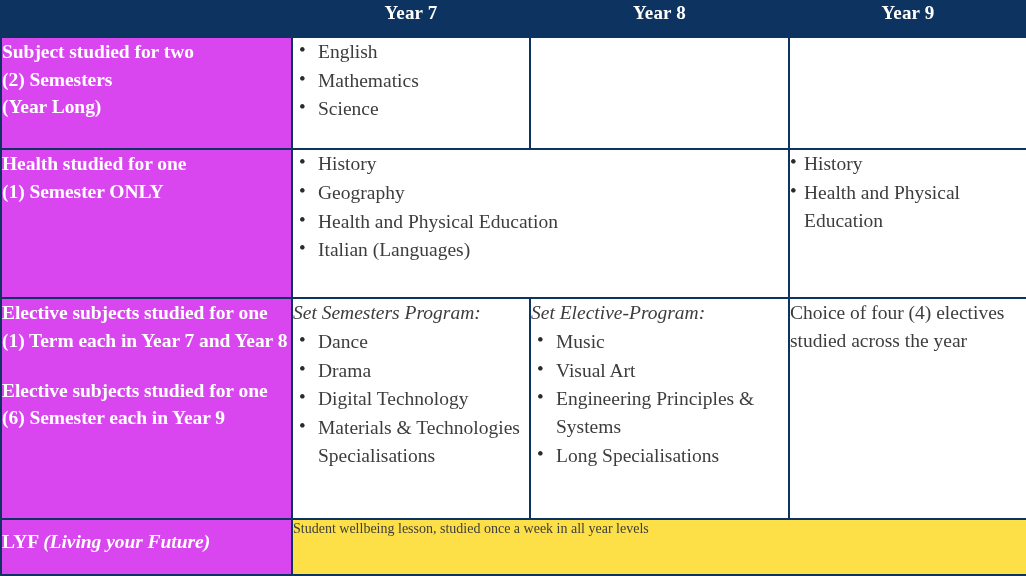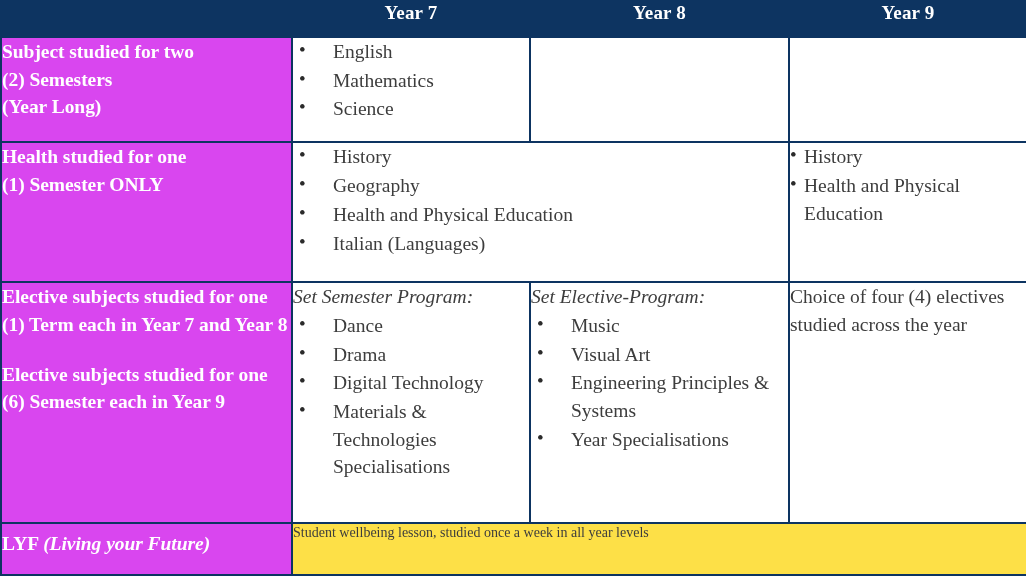--- a/index.html
+++ b/index.html
@@ -107,21 +107,21 @@
   }
 
   
   ul.blist {
     list-style: none;
     margin: 0;
     padding: 0;
   }
   ul.blist > li {
     position: relative;
-    padding-left: 40px;
+    padding-left: 25px;
     margin: 0 0 1px 0;
     line-height: 1.42;
   }
   ul.blist > li::before {
     content: "\2022";
     position: absolute;
     left: 6px;
     top: -1px;
     font-size: 19px;
     color: #2b2b2b;
@@ -209,35 +209,35 @@
         </td>
       </tr>
 
       <tr>
         <td class="rowlabel">
           <span class="plain-text">Elective subjects studied for one (1) Term each in Year 7 and Year 8</span>
           <span class="para-gap"></span>
           <span class="plain-text">Elective subjects studied for one (6) Semester each in Year 9</span>
         </td>
         <td class="body">
-          <span class="set-title">Set Semester Program:</span>
+          <span class="set-title">Set Semesters Program:</span>
           <ul class="blist">
             <li>Dance</li>
             <li>Drama</li>
             <li>Digital Technology</li>
             <li>Materials &amp; Technologies Specialisations</li>
           </ul>
         </td>
         <td class="body">
           <span class="set-title">Set Elective-Program:</span>
           <ul class="blist">
             <li>Music</li>
             <li>Visual Art</li>
             <li>Engineering Principles &amp; Systems</li>
-            <li>Year Specialisations</li>
+            <li>Long Specialisations</li>
           </ul>
         </td>
         <td class="body">
           <span class="plain-text">Choice of four (4) electives studied across the year</span>
         </td>
       </tr>
 
       <tr>
         <td class="rowlabel lyf"><span>LYF </span><span class="ital">(Living your Future)</span></td>
         <td class="lyf-body" colspan="3">Student wellbeing lesson, studied once a week in all year levels</td>

